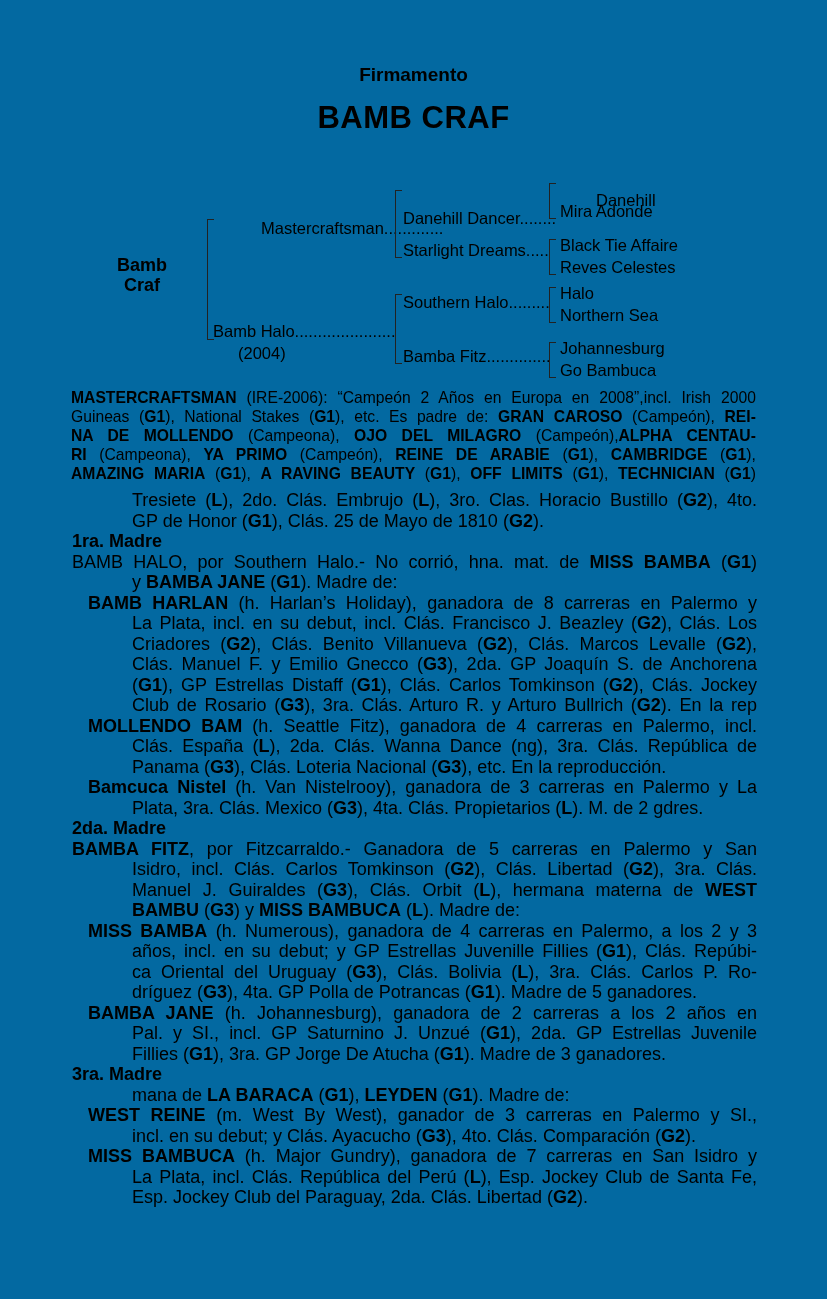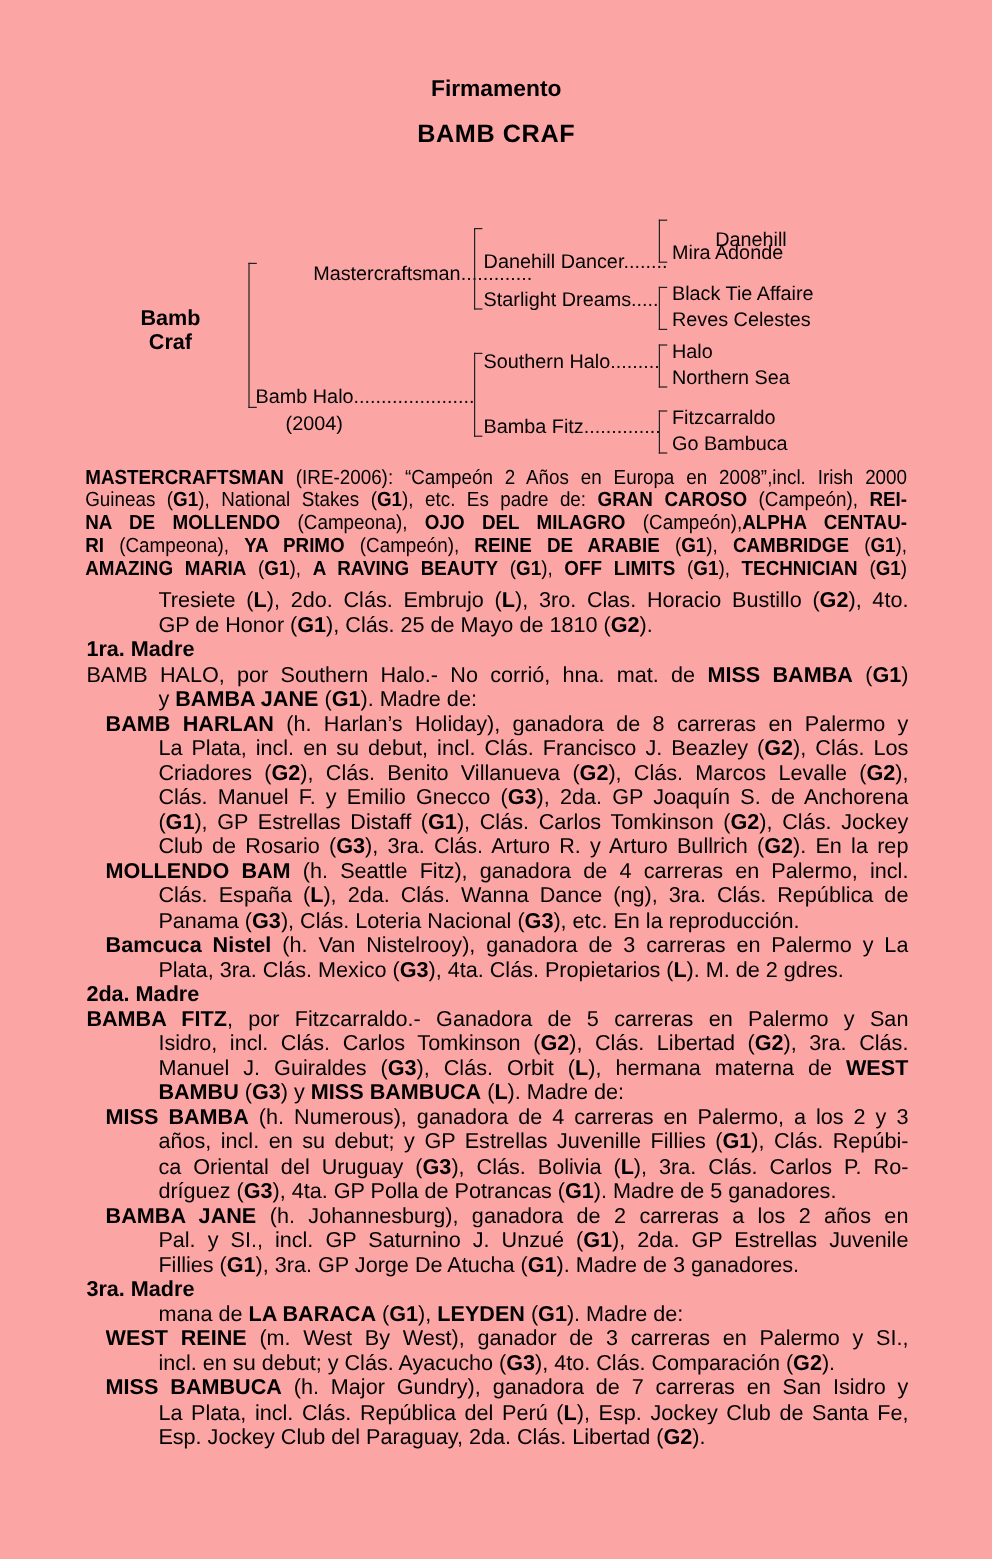--- a/index.html
+++ b/index.html
@@ -1,23 +1,23 @@
 <!DOCTYPE html>
 <html><head>
 <meta charset="utf-8">
 <style>
   html,body{margin:0;padding:0;background:#fff;}
-  .page{position:relative;width:827px;height:1299px;background:#fca5a5;color:#000;
+  .page{position:relative;width:827px;height:1299px;background:#0369a1;color:#000;
         font-family:"Liberation Sans","DejaVu Sans",sans-serif;overflow:hidden;}
 
   
   .hdr-farm{position:absolute;top:64px;left:0;width:100%;text-align:center;
             font-size:19px;font-weight:bold;}
   .hdr-horse{position:absolute;top:100px;left:0;width:100%;text-align:center;
-             font-size:21px;font-weight:bold;letter-spacing:.5px;}
+             font-size:31px;font-weight:bold;letter-spacing:.5px;}
   .hdr-desc{position:absolute;top:139px;left:0;width:100%;text-align:center;
             font-size:19.5px;font-weight:bold;}
 
   
   .tree{position:absolute;top:175px;left:0;width:827px;height:212px;font-size:16.5px;}
   .tree .node{position:absolute;white-space:nowrap;line-height:18px;}
   .brk{position:absolute;width:6px;border:1.5px solid #222;border-right:none;}
   .t-subject{position:absolute;left:104px;top:80px;width:76px;text-align:center;
              font-weight:bold;font-size:18px;line-height:20px;}
   .t-sire{left:213px;top:44px;margin-left:48px;}
@@ -85,21 +85,21 @@
     <div class="brk b-g3a"></div>
     <div class="brk b-g3b"></div>
     <div class="brk b-g3c"></div>
     <div class="brk b-g3d"></div>
     <div class="node g3-1">Danehill</div>
     <div class="node g3-2">Mira Adonde</div>
     <div class="node g3-3">Black Tie Affaire</div>
     <div class="node g3-4">Reves Celestes</div>
     <div class="node g3-5">Halo</div>
     <div class="node g3-6">Northern Sea</div>
-    <div class="node g3-7">Fitzcarraldo</div>
+    <div class="node g3-7">Johannesburg</div>
     <div class="node g3-8">Go Bambuca</div>
   </div>
 
   <div class="sire-note" id="sire-note">
       <div class="para flush">
         <div class="ln first"><b>MASTERCRAFTSMAN</b> (IRE-2006): “Campeón 2 Años en Europa en 2008”,incl. Irish 2000</div>
         <div class="ln">Guineas (<b>G1</b>), National Stakes (<b>G1</b>), etc. Es padre de:  <b>GRAN CAROSO</b> (Campeón), <b>REI-</b></div>
         <div class="ln"><b>NA DE MOLLENDO</b> (Campeona), <b>OJO DEL MILAGRO</b> (Campeón),<b>ALPHA CENTAU-</b></div>
         <div class="ln"><b>RI</b> (Campeona), <b>YA PRIMO</b> (Campeón), <b>REINE DE ARABIE</b> (<b>G1</b>), <b>CAMBRIDGE</b> (<b>G1</b>),</div>
         <div class="ln"><b>AMAZING MARIA</b> (<b>G1</b>), <b>A RAVING BEAUTY</b> (<b>G1</b>), <b>OFF LIMITS</b> (<b>G1</b>), <b>TECHNICIAN</b> (<b>G1</b>)</div>

